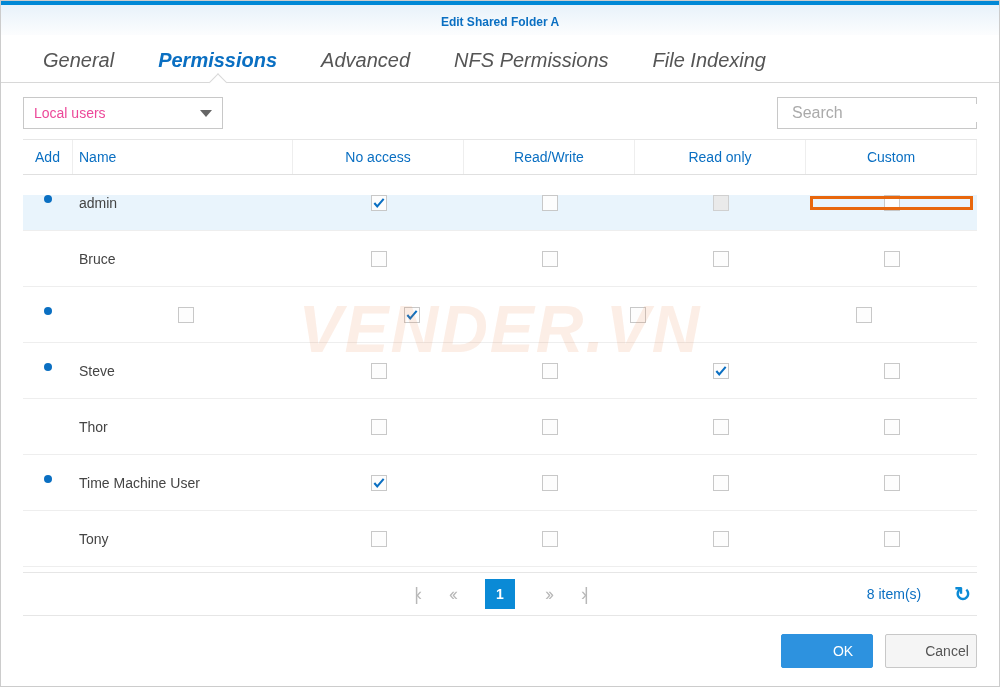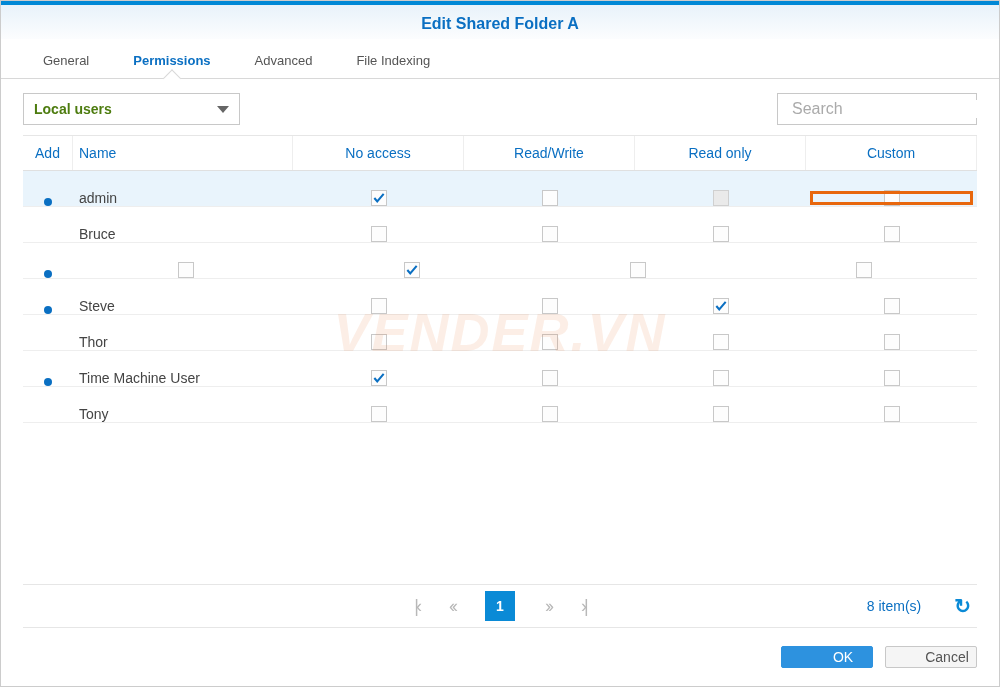--- a/index.html
+++ b/index.html
@@ -17,34 +17,35 @@
   flex-direction: column;
   position: relative;
 }
 .titlebar {
   background: linear-gradient(#e8f2fa, #fcfdfe);
   border-top: 4px solid #0088d6;
   text-align: center;
   padding: 10px 0 6px;
   color: #0a6fc2;
   font-weight: bold;
-  font-size: 16px;
+  font-size: 12px;
 }
 .tabs {
   display: flex;
   border-bottom: 1px solid #d8d8d8;
   padding: 0 20px;
   margin-top: 4px;
 }
 .tab {
   padding: 10px 22px;
   cursor: pointer;
   color: #555;
-  font-size: 13px;
+  font-size: 20px;
   position: relative;
+  font-style: italic;
 }
 .tab.active {
   color: #0a6fc2;
   font-weight: bold;
 }
 .tab.active::after {
   content: "";
   position: absolute;
   bottom: -1px;
   left: 50%;
@@ -55,30 +56,29 @@
   border-top: 1px solid #d8d8d8;
   transform: translateX(-50%) rotate(45deg);
   bottom: -7px;
 }
 .toolbar {
   display: flex;
   justify-content: space-between;
   padding: 14px 22px 10px;
 }
 .select {
-  width: 217px;
+  width: 200px;
   height: 32px;
   border: 1px solid #c8c8c8;
   display: flex;
   align-items: center;
   justify-content: space-between;
   padding: 0 10px;
   cursor: pointer;
-  color: #4d7c0f;
-  font-weight: bold;
+  color: #ec4899;
 }
 .chevron { width: 0; height: 0; border-left: 6px solid transparent; border-right: 6px solid transparent; border-top: 7px solid #666; }
 .search {
   width: 200px;
   height: 32px;
   border: 1px solid #c8c8c8;
   display: flex;
   align-items: center;
   padding: 0 8px;
   gap: 6px;
@@ -104,21 +104,22 @@
   border-bottom: 1px solid #e0e0e0;
   color: #0a6fc2;
   background: #fff;
   height: 36px;
   align-items: center;
 }
 .tb-row {
   display: flex;
   border-bottom: 1px solid #eee;
   height: 36px;
-  align-items: flex-end;
+  align-items: flex-start;
+  margin-top: 20px;
 }
 .tb-row.sel { background: #e9f4fc; }
 .tbody { flex: 1; overflow: auto; }
 .col-add { width: 50px; display: flex; justify-content: center; align-items: center; }
 .col-name { width: 220px; padding-left: 6px; }
 .col-perm { flex: 1; display: flex; justify-content: center; align-items: center; position: relative; }
 .thead .col-add, .thead .col-name, .thead .col-perm { border-right: 1px solid #eee; height: 100%; display: flex; align-items: center; }
 .thead .col-name { padding-left: 6px; }
 .thead .col-perm { justify-content: center; }
 
@@ -161,61 +162,62 @@
 .pager-right { position: absolute; right: 0; display: flex; align-items: center; gap: 33px; padding-right: 6px; }
 .refresh { color: #0a8ad6; font-size: 20px; font-weight: bold; cursor: pointer; }
 .footer {
   display: flex;
   justify-content: flex-end;
   gap: 12px;
   padding: 18px 22px;
 }
 .btn {
   min-width: 92px;
-  height: 22px;
+  height: 34px;
   border: 1px solid #c8c8c8;
   background: #f5f5f5;
   display: flex;
   align-items: center;
   justify-content: center;
   cursor: pointer;
   color: #555;
   border-radius: 2px;
   padding-left: 32px;
 }
 .btn.primary {
   background: #2d92df;
   border-color: #2d92df;
   color: #fff;
 }
 .watermark {
   position: absolute;
   top: 50%; left: 50%;
   transform: translate(-50%, -70%);
-  font-size: 54px;
+  font-size: 66px;
   font-weight: 900;
   font-style: italic;
   letter-spacing: 2px;
   color: rgba(230, 120, 60, 0.13);
   pointer-events: none;
   white-space: nowrap;
 }
 .funnel-icon { width: 14px; height: 14px; }
 </style>
 </head>
 <body>
 
 <div class="window">
 
   <div class="titlebar">Edit Shared Folder A</div>
 
   <div class="tabs" id="tabs">
       <div class="tab">General</div>
       <div class="tab active">Permissions</div>
       <div class="tab">Advanced</div>
+      <div class="tab">NFS Permissions</div>
       <div class="tab">File Indexing</div>
     </div>
 
   <div class="toolbar">
     <div class="select">
       <span>Local users</span>
       <span class="chevron"></span>
     </div>
     <div class="search">
       <svg class="funnel-icon" viewBox="0 0 24 24">

